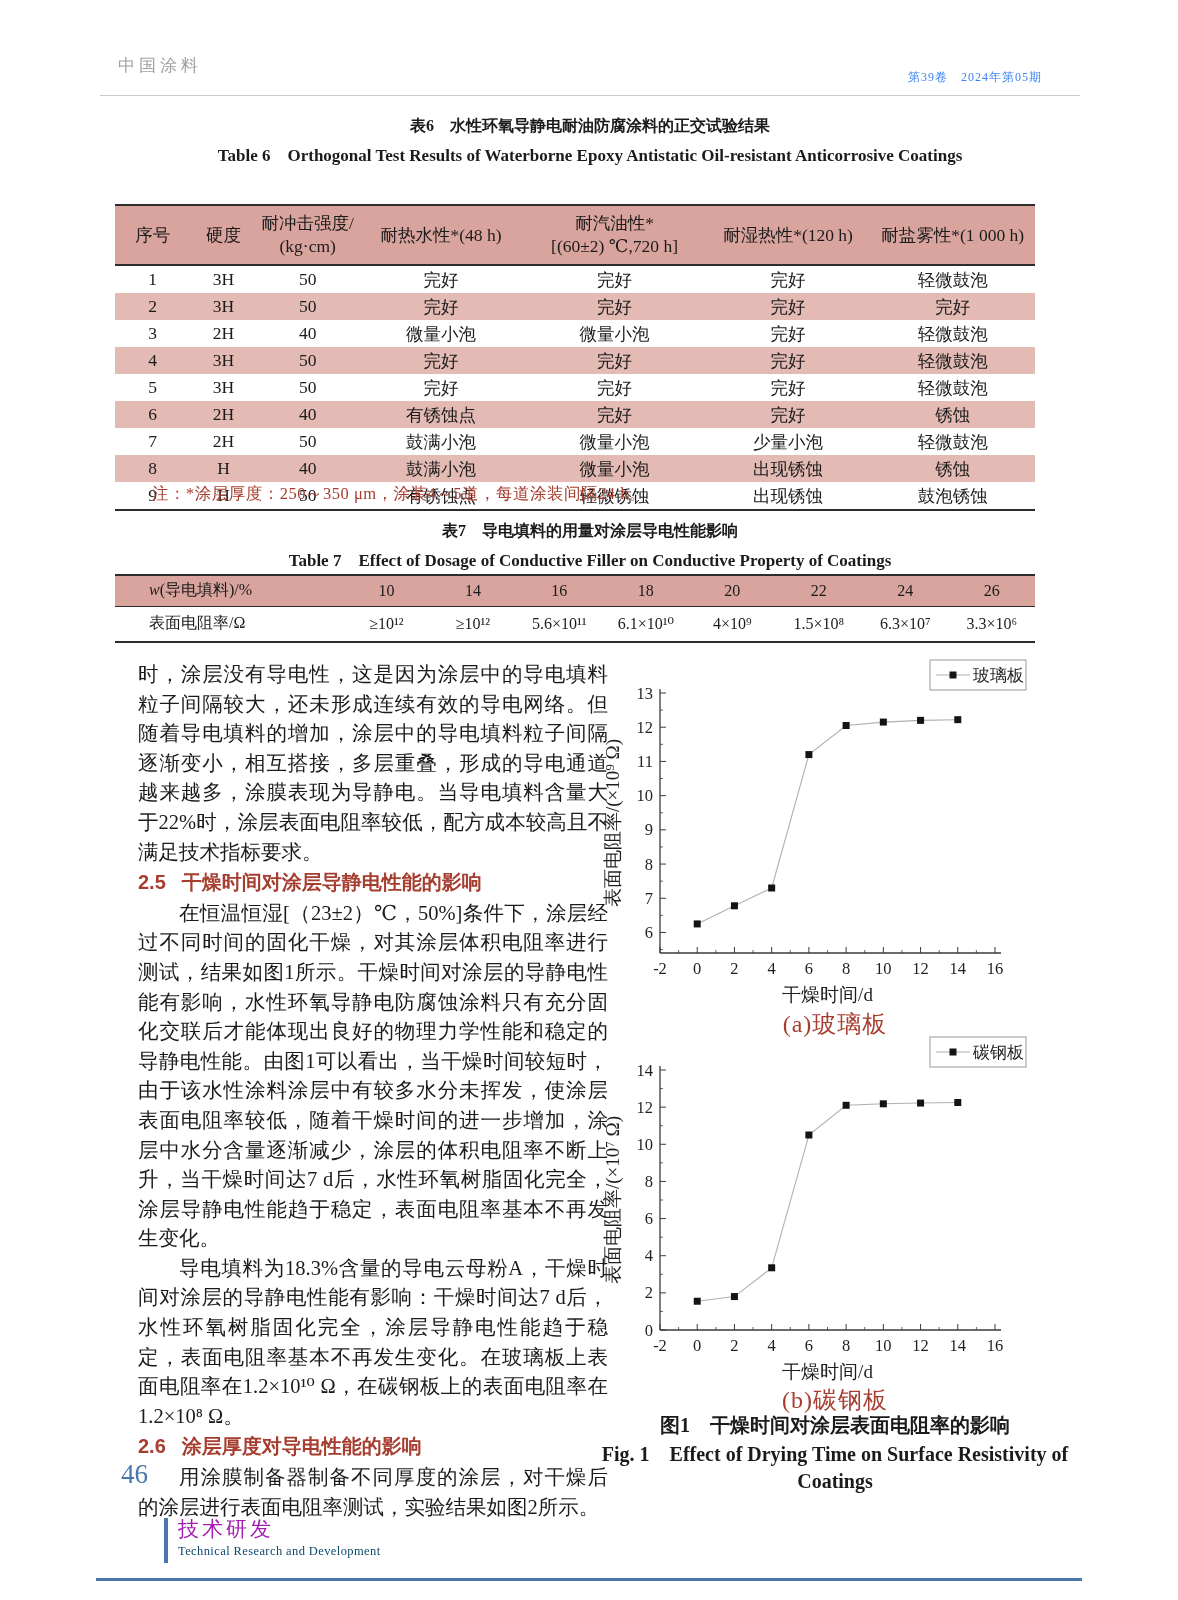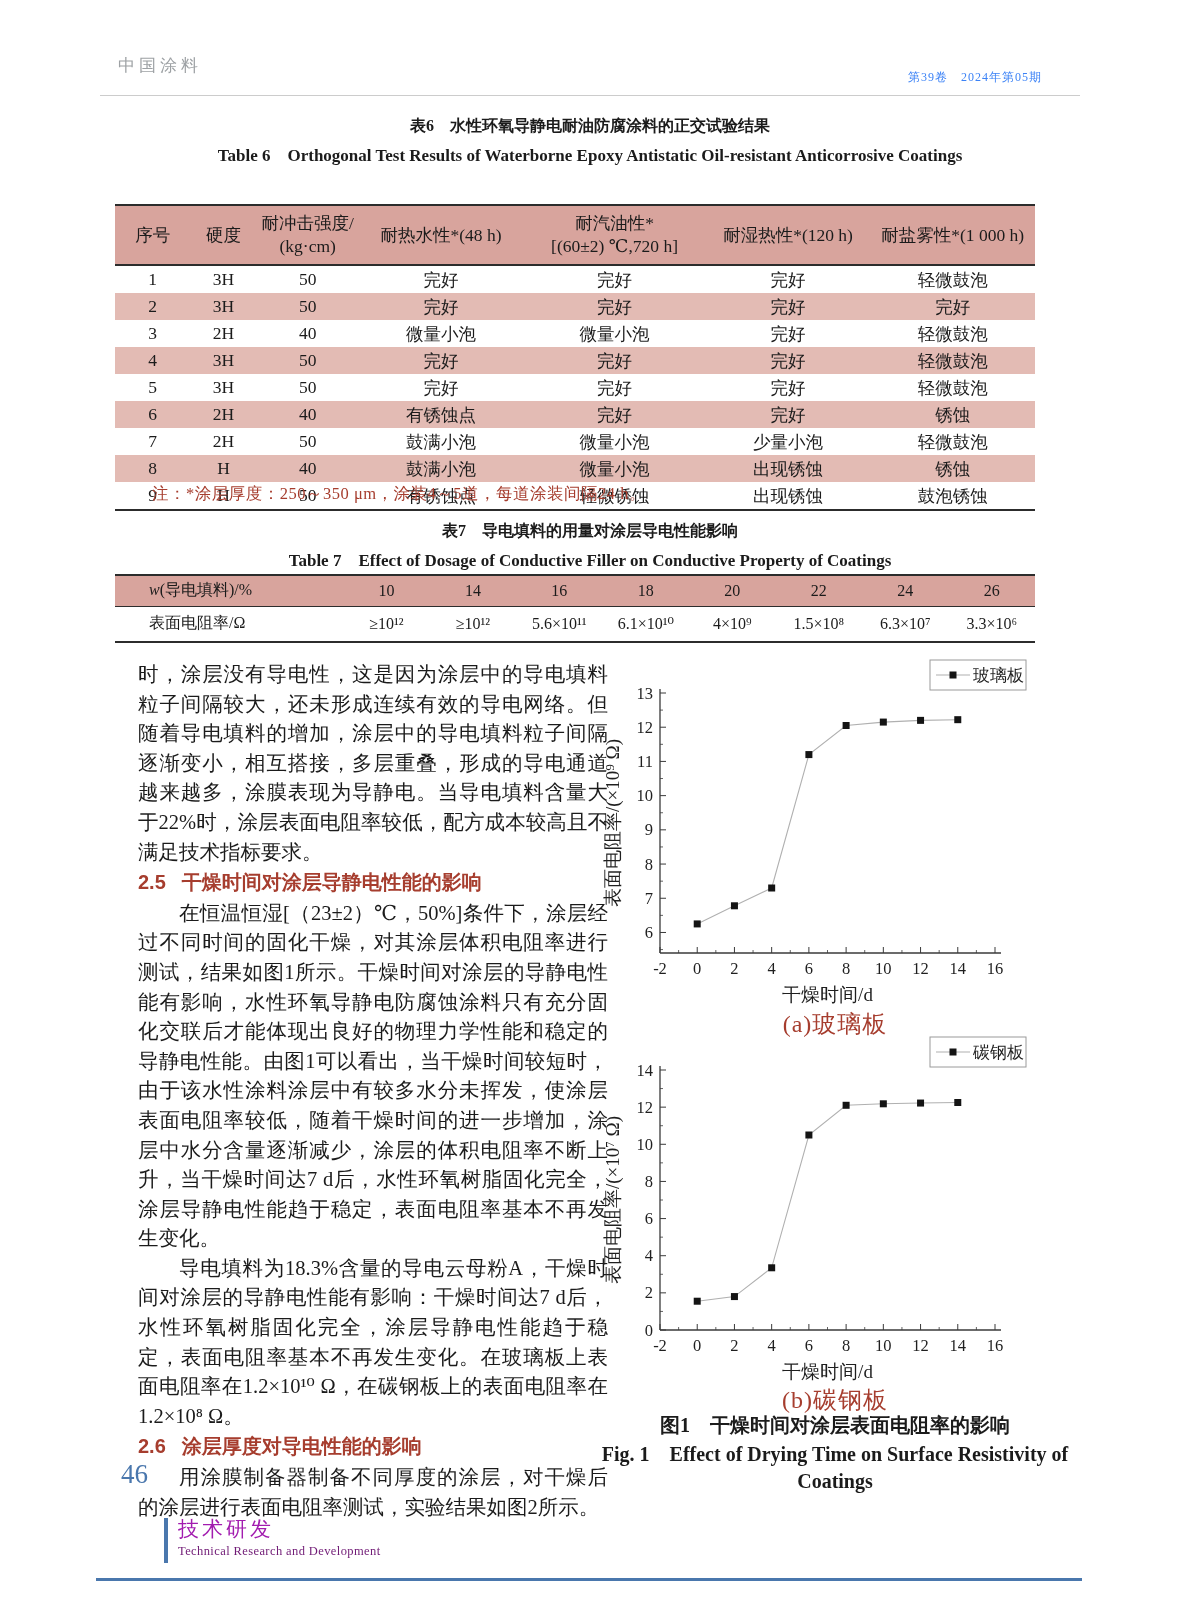--- a/index.html
+++ b/index.html
@@ -57,21 +57,21 @@
   svg text{font-family:"Liberation Serif","DejaVu Serif",serif;fill:#1f1f1f;}
   svg .tick-lab{font-size:16.5px;}
   svg .axis-lab{font-size:19px;}
   svg .legend-lab{font-size:17px;}
 
   
   .pg-num{position:absolute;left:121px;top:1459px;font-size:27px;color:var(--blue);}
   .ftr-bar{position:absolute;left:164px;top:1518px;width:4px;height:45px;background:var(--blue);}
   .ftr-zh{position:absolute;left:178px;top:1515px;font-size:21px;color:#a21caf;letter-spacing:3px;
           font-family:"Liberation Sans","DejaVu Sans",sans-serif;}
-  .ftr-en{position:absolute;left:178px;top:1544px;font-size:12.5px;color:#701a75;letter-spacing:.4px;}
+  .ftr-en{position:absolute;left:178px;top:1544px;font-size:12.5px;color:#0c4a6e;letter-spacing:.4px;}
   .btm-line{position:absolute;left:96px;top:1578px;width:986px;height:3px;background:var(--blue);}
 </style>
 </head>
 <body>
 
 <div id="page">
 
   <div class="hdr-left">中国涂料</div>
   <div class="hdr-right">第39卷　2024年第05期</div>
   <div class="hdr-line"></div>

